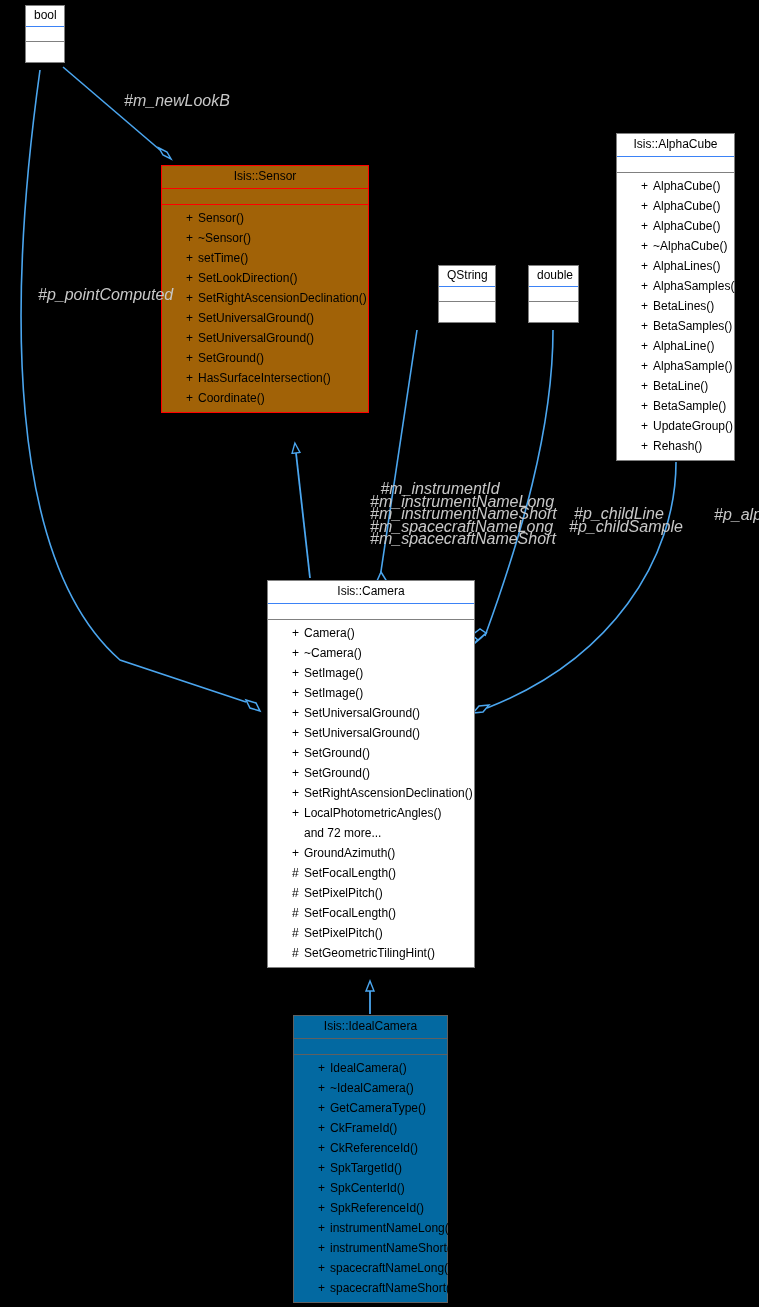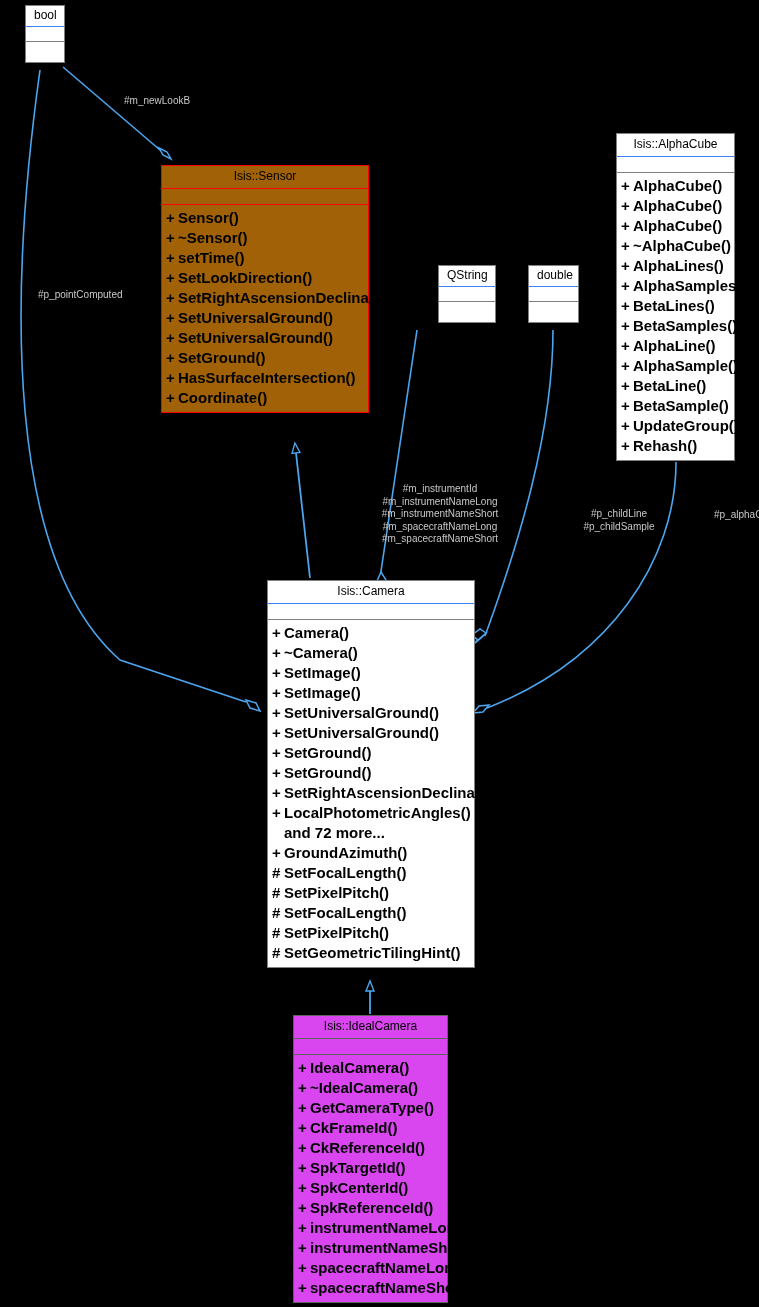--- a/index.html
+++ b/index.html
@@ -41,44 +41,43 @@
   }
   .node .attrs {
     border-bottom: 1px solid #808080;
     height: 15px;
   }
   .node .methods {
     padding: 3px 0 4px 0;
   }
   .node .methods .m {
     color: #000000;
-    font-size: 15px;
+    font-size: 12px;
     line-height: 20px;
-    padding-left: 4px;
+    padding-left: 24px;
     white-space: nowrap;
-    font-weight: bold;
   }
   .node .methods .m .vis {
     display: inline-block;
     width: 12px;
   }
 
   
   .node.highlight {
     background: #a16207;
     border: 1px solid #ff0000;
   }
   .node.highlight .title,
   .node.highlight .attrs {
     border-bottom-color: #ff0000;
   }
 
   
   .node.gray {
-    background: #d946ef;
+    background: #0369a1;
     border: 1px solid #606060;
   }
   .node.gray .title,
   .node.gray .attrs {
     border-bottom-color: #606060;
   }
 
   
   .node.plain .title {
     padding: 3px 8px 4px 8px;
@@ -88,24 +87,25 @@
     height: 14px;
   }
   .node.plain .band.last {
     border-bottom: none;
     height: 20px;
   }
 
   .edge-label {
     position: absolute;
     color: #c8c8c8;
-    font-size: 10px;
+    font-size: 16px;
     line-height: 12.5px;
     white-space: nowrap;
     z-index: 6;
+    font-style: italic;
   }
   .edge-label.multi { text-align: center; }
 </style>
 </head>
 <body>
 
 <div id="canvas">
 
   <svg class="edges" viewBox="0 0 759 1307" width="759" height="1307">
     <defs>

